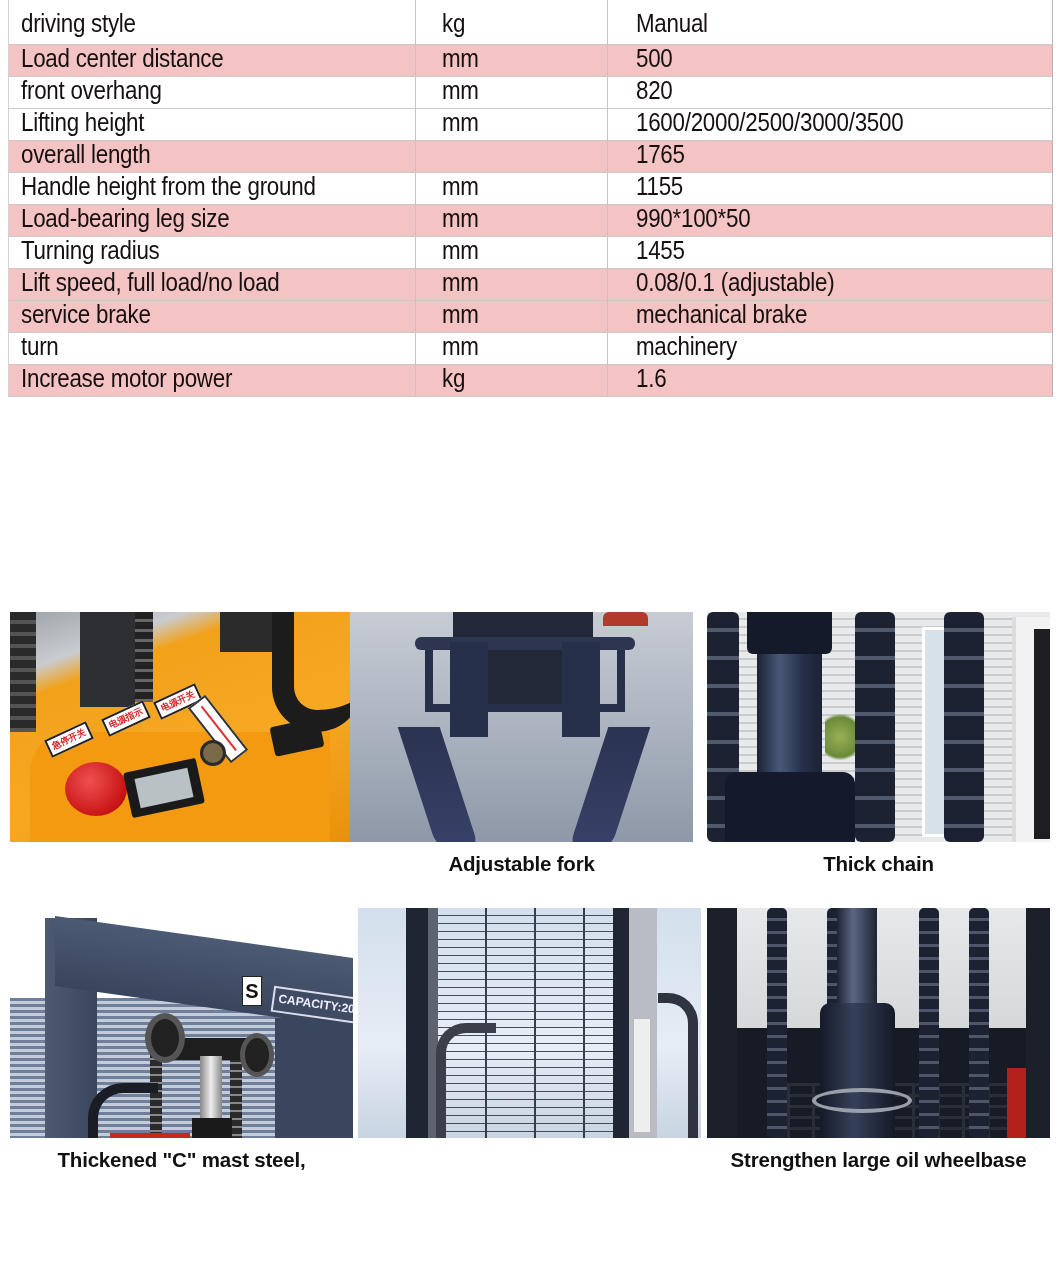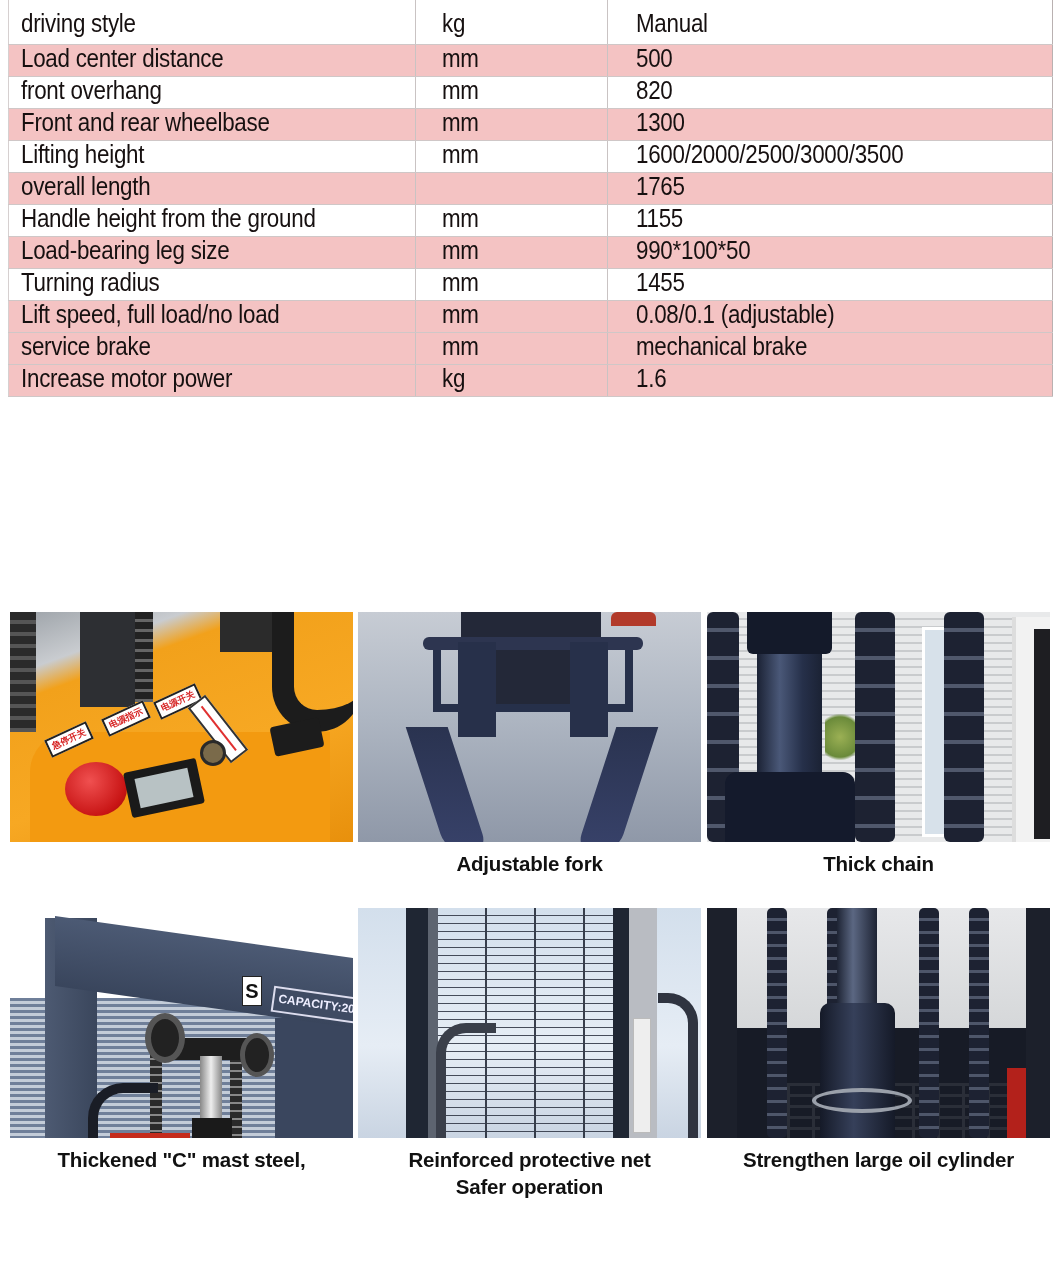--- a/index.html
+++ b/index.html
@@ -146,25 +146,20 @@
     <tr class="pink">
       <td><span class="narrow">Load center distance</span></td>
       <td class="unit"><span class="narrow">mm</span></td>
       <td class="val"><span class="narrow">500</span></td>
     </tr>
     <tr>
       <td><span class="narrow">front overhang</span></td>
       <td class="unit"><span class="narrow">mm</span></td>
       <td class="val"><span class="narrow">820</span></td>
     </tr>
-    <tr class="pink">
-      <td><span class="narrow">Front and rear wheelbase</span></td>
-      <td class="unit"><span class="narrow">mm</span></td>
-      <td class="val"><span class="narrow">1300</span></td>
-    </tr>
     <tr>
       <td><span class="narrow">Lifting height</span></td>
       <td class="unit"><span class="narrow">mm</span></td>
       <td class="val"><span class="narrow">1600/2000/2500/3000/3500</span></td>
     </tr>
     <tr class="pink">
       <td><span class="narrow">overall length</span></td>
       <td class="unit"><span class="narrow"></span></td>
       <td class="val"><span class="narrow">1765</span></td>
     </tr>
@@ -185,20 +180,25 @@
     </tr>
     <tr class="pink">
       <td><span class="narrow">Lift speed, full load/no load</span></td>
       <td class="unit"><span class="narrow">mm</span></td>
       <td class="val"><span class="narrow">0.08/0.1 (adjustable)</span></td>
     </tr>
     <tr class="pink">
       <td><span class="narrow">service brake</span></td>
       <td class="unit"><span class="narrow">mm</span></td>
       <td class="val"><span class="narrow">mechanical brake</span></td>
+    </tr>
+    <tr>
+      <td><span class="narrow">turn</span></td>
+      <td class="unit"><span class="narrow">mm</span></td>
+      <td class="val"><span class="narrow">machinery</span></td>
     </tr>
     <tr class="pink">
       <td><span class="narrow">Increase motor power</span></td>
       <td class="unit"><span class="narrow">kg</span></td>
       <td class="val"><span class="narrow">1.6</span></td>
     </tr>
   </tbody>
 </table>
 
 <div class="feature" style="left:10px; top:612px;">
@@ -213,21 +213,21 @@
     <div class="label" style="left:36px; top:118px;">急停开关</div>
     <div class="label" style="left:93px; top:97px;">电源指示</div>
     <div class="label" style="left:145px; top:80px;">电源开关</div>
     <div class="arrow"></div>
     <div class="estop"></div>
     <div class="lcd"></div>
     <div class="key"></div>
   </div>
 </div>
 
-<div class="feature" style="left:358px; top:612px;">
+<div class="feature" style="left:350px; top:612px;">
   <div class="photo p2">
     <div class="car"></div>
     <div class="mast"></div>
     <div class="frame"></div>
     <div class="bar"></div>
     <div class="carL"></div>
       <div class="carR"></div>
     <div class="forkL"></div>
     <div class="forkR"></div>
   </div>
@@ -280,37 +280,33 @@
   <div class="photo p5">
     <div class="postL"></div>
       <div class="postL2"></div>
     <div class="net"></div>
     <div class="postR"></div>
       <div class="postR2"></div>
     <div class="stick"></div>
     <div class="handleL"></div>
     <div class="handleR"></div>
   </div>
-  <div class="caption">
-    <div>Reinforced protective net</div>
-    <div>Safer operation</div>
-  </div>
 </div>
 
 <div class="feature" style="left:707px; top:908px;">
   <div class="photo p6">
     <div class="mid"></div>
     <div class="grid"></div>
     <div class="redcar"></div>
     <div class="frameL"></div>
       <div class="frameR"></div>
     <div class="ch c1"></div>
       <div class="ch c2"></div>
     <div class="cyl"></div>
     <div class="cylbody"></div>
     <div class="ring"></div>
     <div class="ch c3"></div>
       <div class="ch c4"></div>
   </div>
   <div class="caption">
-    <div>Strengthen large oil cylinder</div>
+    <div>Strengthen large oil wheelbase</div>
   </div>
 </div>
 
 </body></html>

